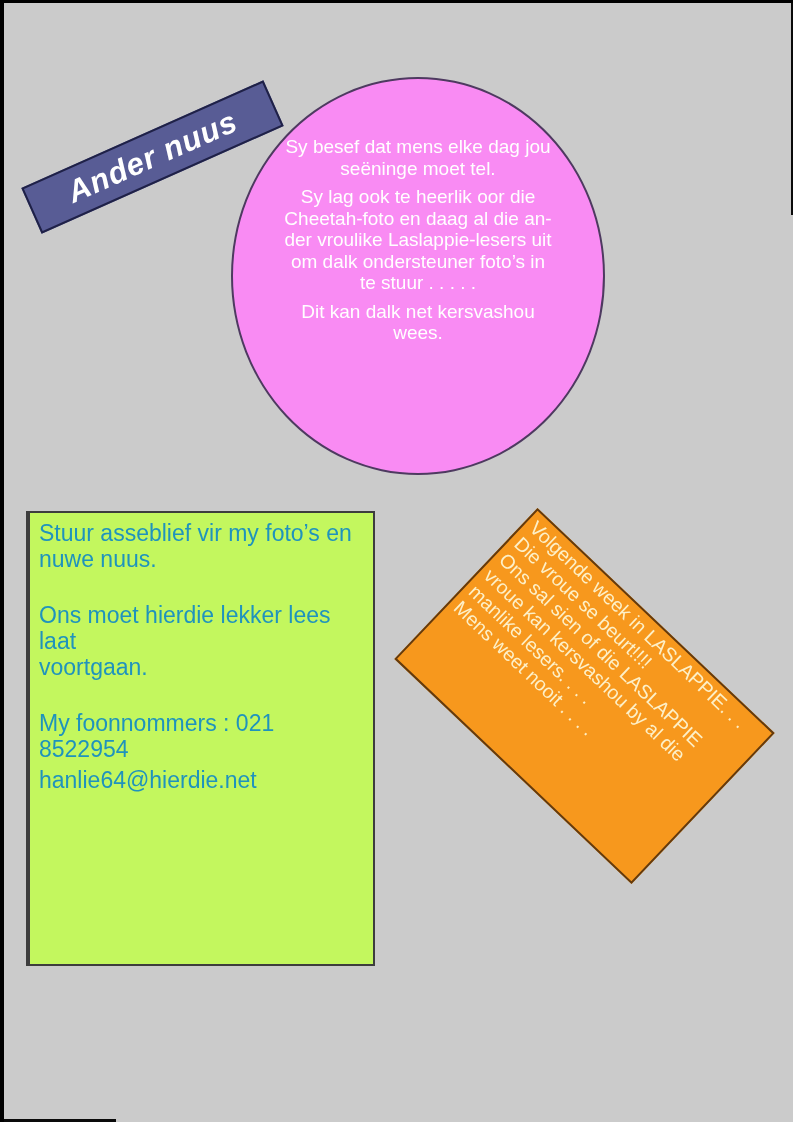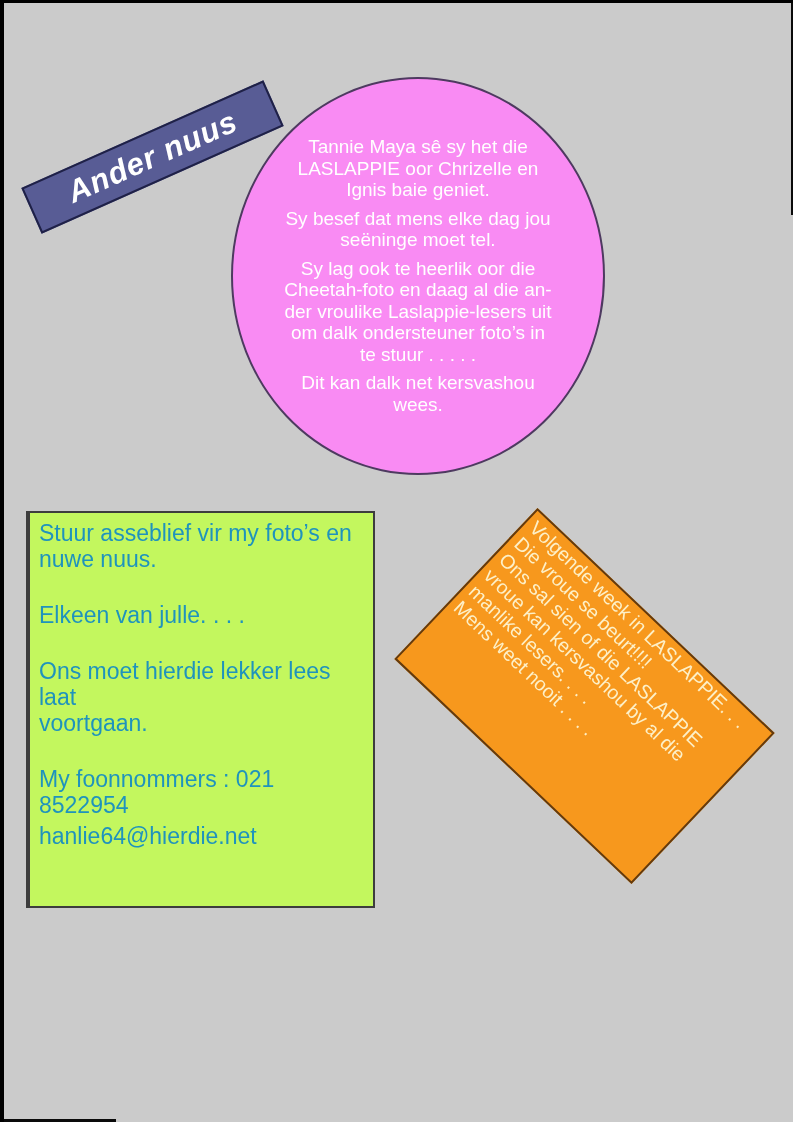--- a/index.html
+++ b/index.html
@@ -53,21 +53,21 @@
     color: #ffffff;
     font-size: 19px;
     line-height: 21.5px;
   }
   .balloon-text p { margin: 0 0 7px 0; white-space: pre-wrap; }
 
   
   .request-box {
     position: absolute;
     left: 22px; top: 508px;
-    width: 349px; height: 397px;
+    width: 349px; height: 455px;
     background: #c3f75e;
     border: 2px solid #3d3d3d;
     border-left-width: 4px;
     padding: 7px 6px 6px 9px;
     color: #1f93bd;
     font-size: 23px;
     line-height: 26px;
   }
   .request-box p { margin: 0 0 30px 0; white-space: pre-wrap; }
   .request-box p.tight { margin: 0 0 5px 0; }
@@ -96,39 +96,35 @@
 
   <div class="border-seg right"></div>
   <div class="border-seg bottom"></div>
 
   <div class="banner">
     <span class="banner-label">Ander nuus</span>
   </div>
 
   <div class="balloon">
     <div class="balloon-text">
-      <p>Tannie Maya sê sy het die
-LASLAPPIE oor Chrizelle en
-Ignis baie geniet.</p>
       <p>Sy besef dat mens elke dag jou
 seëninge moet tel.</p>
       <p>Sy lag ook te heerlik oor die
 Cheetah-foto en daag al die an-
 der vroulike Laslappie-lesers uit
 om dalk ondersteuner foto’s in
 te stuur . . . . .</p>
       <p>Dit kan dalk net kersvashou
 wees.</p>
     </div>
   </div>
 
   <div class="request-box">
     <p>Stuur asseblief vir my foto’s en
 nuwe nuus.</p>
-    <p>Elkeen van julle. . . .</p>
     <p>Ons moet hierdie lekker lees laat
 voortgaan.</p>
     <p class="tight">My foonnommers : 021 8522954</p>
     <p class="tight">hanlie64@hierdie.net</p>
   </div>
 
   <div class="teaser-box">
     <div class="teaser-text">Volgende week in LASLAPPIE. . .
 Die vroue se beurt!!!!
 Ons sal sien of die LASLAPPIE

